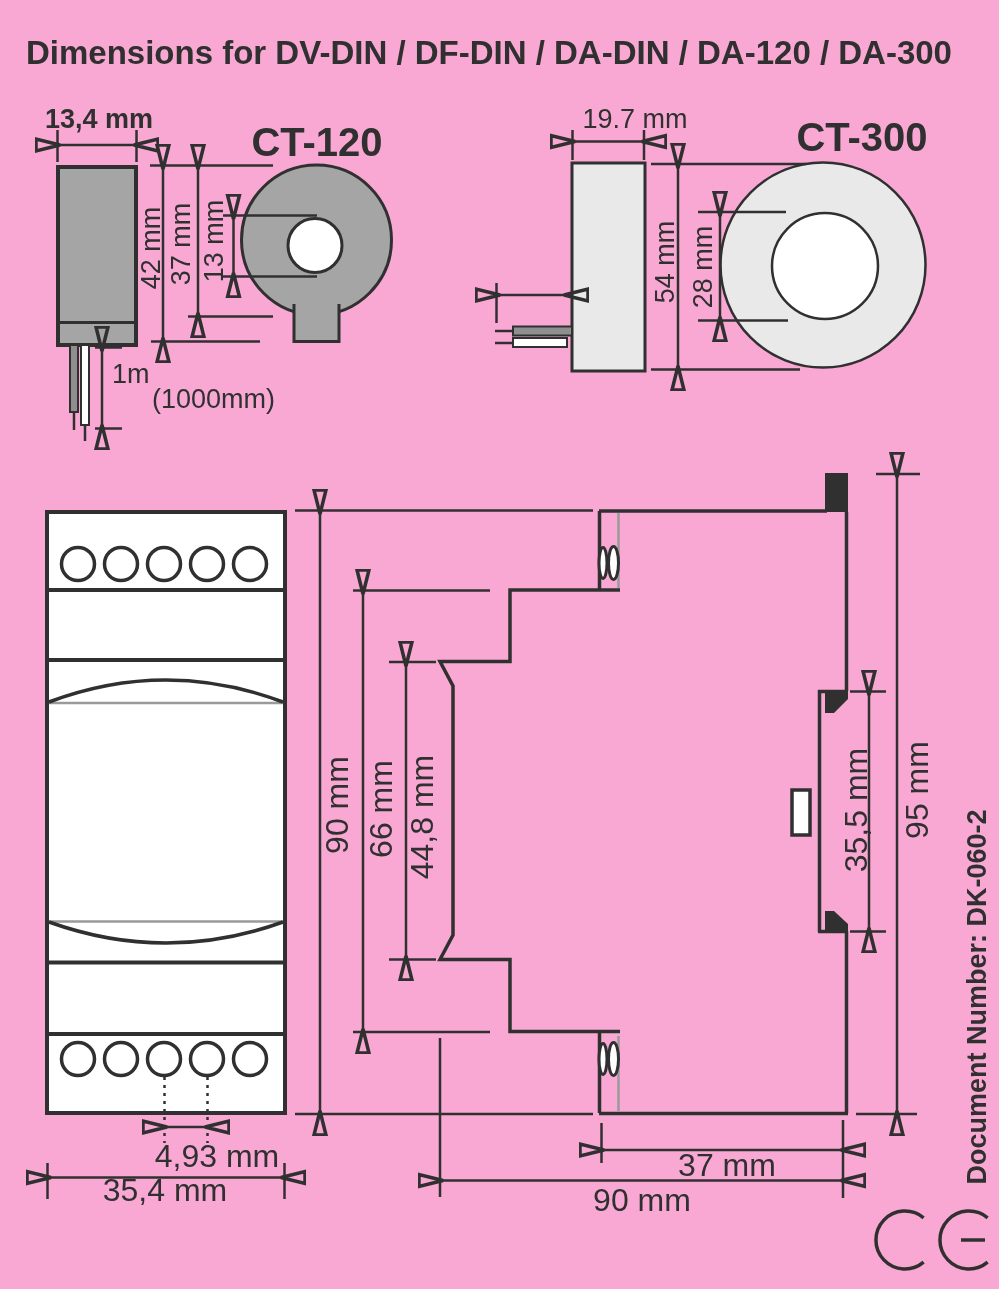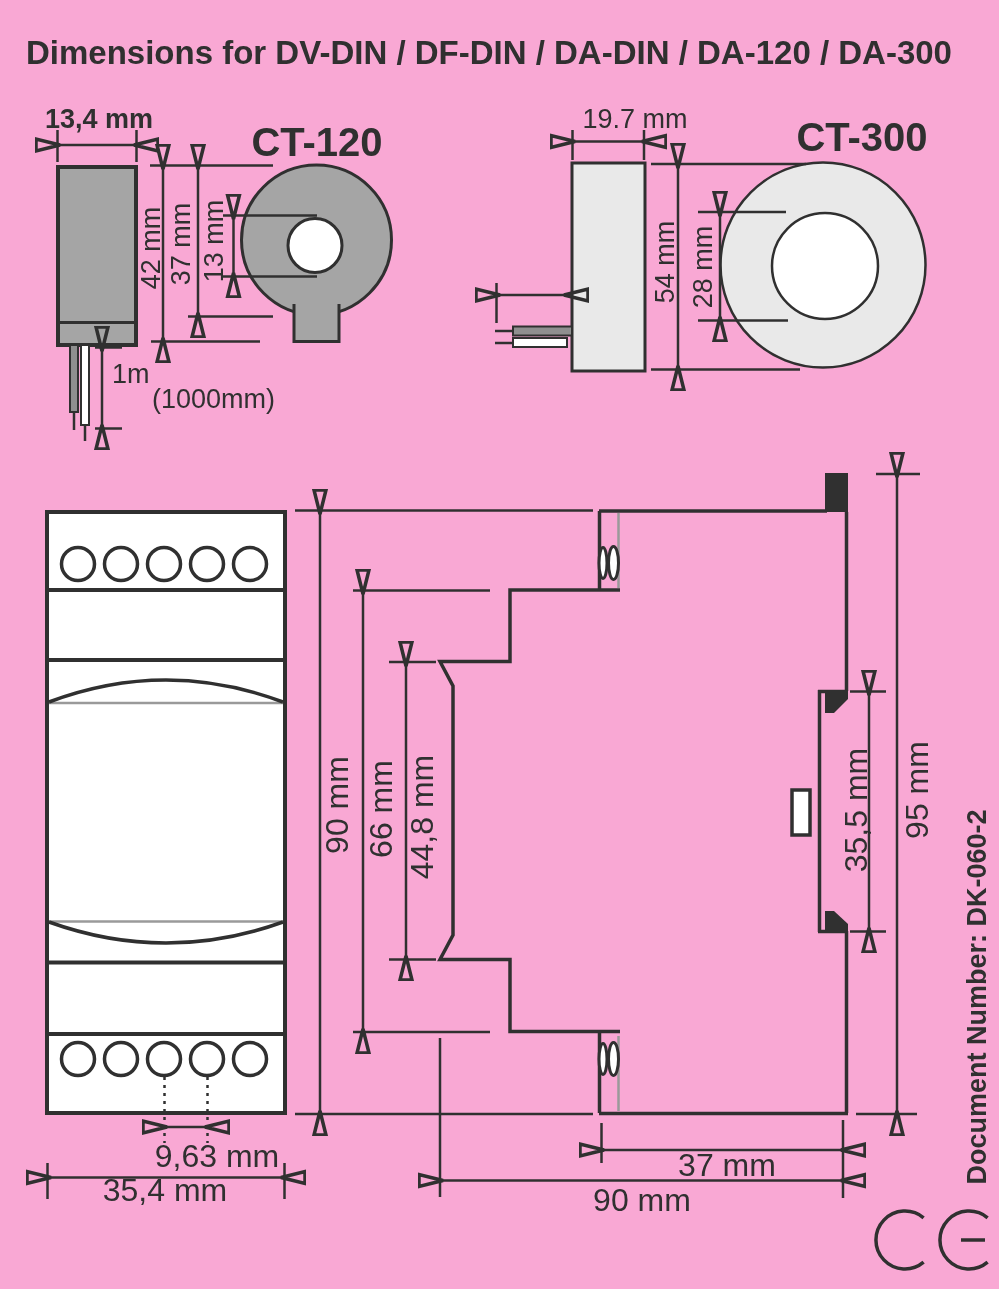--- a/index.html
+++ b/index.html
@@ -222,21 +222,21 @@
   <div class="lbl llabel" style="left:108px;top:399px;margin-left:44px;">(1000mm)</div>
 
   <div class="lbl hlabel" style="left:635px;top:119px;">19.7 mm</div>
   <div class="lbl hlabel ctname" style="left:826px;top:137px;margin-left:36px;">CT-300</div>
   <div class="lbl vlabel" style="left:665px;top:262px;">54 mm</div>
   <div class="lbl vlabel" style="left:703px;top:267px;">28 mm</div>
 
   <div class="lbl vlabel big" style="left:337px;top:805px;">90 mm</div>
   <div class="lbl vlabel big" style="left:381px;top:809px;">66 mm</div>
   <div class="lbl vlabel big" style="left:422px;top:817px;">44,8 mm</div>
-  <div class="lbl hlabel big" style="left:217px;top:1156px;">9,63 mm</div>
+  <div class="lbl hlabel big" style="left:217px;top:1156px;">4,93 mm</div>
   <div class="lbl hlabel big" style="left:165px;top:1190px;">35,4 mm</div>
   <div class="lbl hlabel big" style="left:727px;top:1165px;">37 mm</div>
   <div class="lbl hlabel big" style="left:642px;top:1200px;">90 mm</div>
   <div class="lbl vlabel big" style="left:856px;top:810px;">35,5 mm</div>
   <div class="lbl vlabel big" style="left:917px;top:790px;">95 mm</div>
 
   <div class="lbl vlabel docnum" style="left:977px;top:997px;">Document Number: DK-060-2</div>
 </div>
 
 </body></html>

